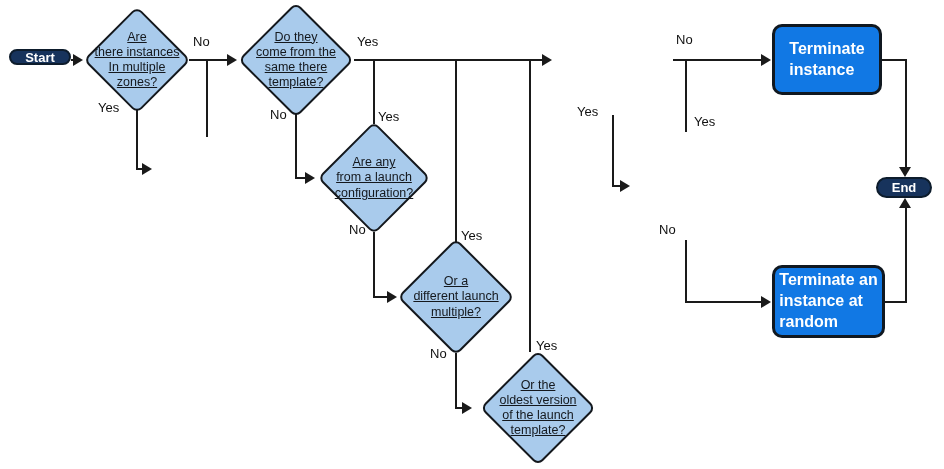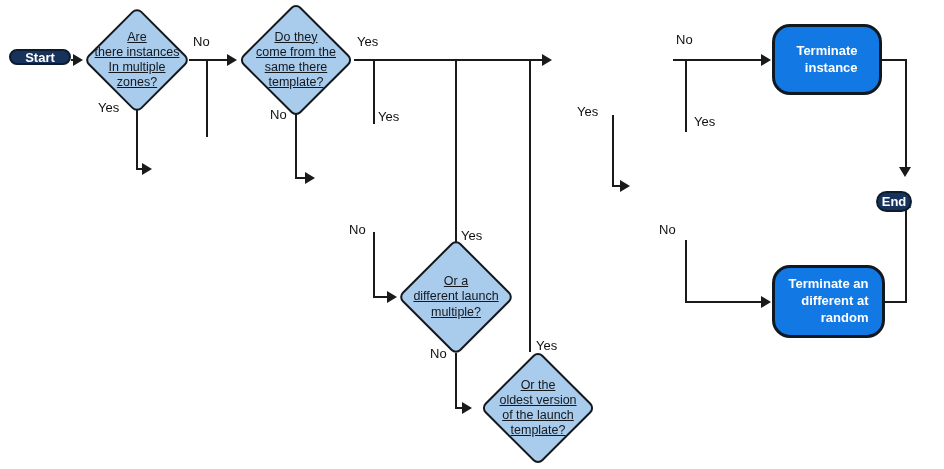--- a/index.html
+++ b/index.html
@@ -15,22 +15,22 @@
   .arrow.down  { border-left:6px solid transparent; border-right:6px solid transparent; border-top:10px solid var(--line-color,#1a1a1a); }
   .arrow.up    { border-left:6px solid transparent; border-right:6px solid transparent; border-bottom:10px solid var(--line-color,#1a1a1a); }
   .terminal {
     position:absolute; display:flex; align-items:center; justify-content:center;
     background:var(--terminal-fill,#17335c); color:var(--node-text,#fff);
     border:2px solid #0d1c2c; border-radius:12px; font-size:13px; font-weight:700;
     z-index:3; box-sizing:border-box;
   }
   .process {
     position:absolute; display:flex; align-items:center; justify-content:center;
-    text-align:right; background:var(--process-fill,#1178e4); color:var(--node-text,#fff);
-    border:3px solid #101820; border-radius:18px; font-size:13px; font-weight:600;
+    text-align:left; background:var(--process-fill,#1178e4); color:var(--node-text,#fff);
+    border:3px solid #101820; border-radius:10px; font-size:16px; font-weight:600;
     line-height:1.3; white-space:pre-line; z-index:3; box-sizing:border-box;
   }
   .diamond { position:absolute; z-index:2; }
   .diamond .shape {
     position:absolute; left:50%; top:50%;
     transform:translate(-50%,-50%) rotate(45deg);
     background:var(--diamond-fill,#a9cbec); border:2.5px solid #14181d;
     border-radius:7px; box-sizing:border-box;
   }
   .diamond .label {
@@ -108,20 +108,26 @@
 
 
   <div class="diamond" style="left:238px;top:2px;width:116px;height:116px;">
     <div class="shape" style="width:82px;height:82px;"></div>
     <div class="label">Do they
 come from the
 same there
 template?</div>
   </div>
 
+  <div class="diamond" style="left:317px;top:121px;width:114px;height:114px;">
+    <div class="shape" style="width:80px;height:80px;"></div>
+    <div class="label">Are any
+from a launch
+configuration?</div>
+  </div>
 
   <div class="diamond" style="left:397px;top:238px;width:118px;height:118px;">
     <div class="shape" style="width:83px;height:83px;"></div>
     <div class="label">Or a
 different launch
 multiple?</div>
   </div>
 
   <div class="diamond" style="left:480px;top:350px;width:116px;height:116px;">
     <div class="shape" style="width:82px;height:82px;"></div>
@@ -130,24 +136,24 @@
 of the launch
 template?</div>
   </div>
 
 
 
   <div class="process" style="left:772px;top:24px;width:110px;height:71px;">Terminate
 instance</div>
 
   <div class="process" style="left:772px;top:265px;width:113px;height:73px;">Terminate an
-different at
+instance at
 random</div>
 
-  <div class="terminal" style="left:876px;top:191px;width:36px;height:21px;">End</div>
+  <div class="terminal" style="left:876px;top:177px;width:56px;height:21px;">End</div>
 
   <div class="edge-label" style="left:193px;top:34px;">No</div>
   <div class="edge-label" style="left:98px;top:100px;">Yes</div>
   <div class="edge-label" style="left:357px;top:34px;">Yes</div>
   <div class="edge-label" style="left:270px;top:107px;">No</div>
   <div class="edge-label" style="left:378px;top:109px;">Yes</div>
   <div class="edge-label" style="left:349px;top:222px;">No</div>
   <div class="edge-label" style="left:461px;top:228px;">Yes</div>
   <div class="edge-label" style="left:430px;top:346px;">No</div>
   <div class="edge-label" style="left:536px;top:338px;">Yes</div>

